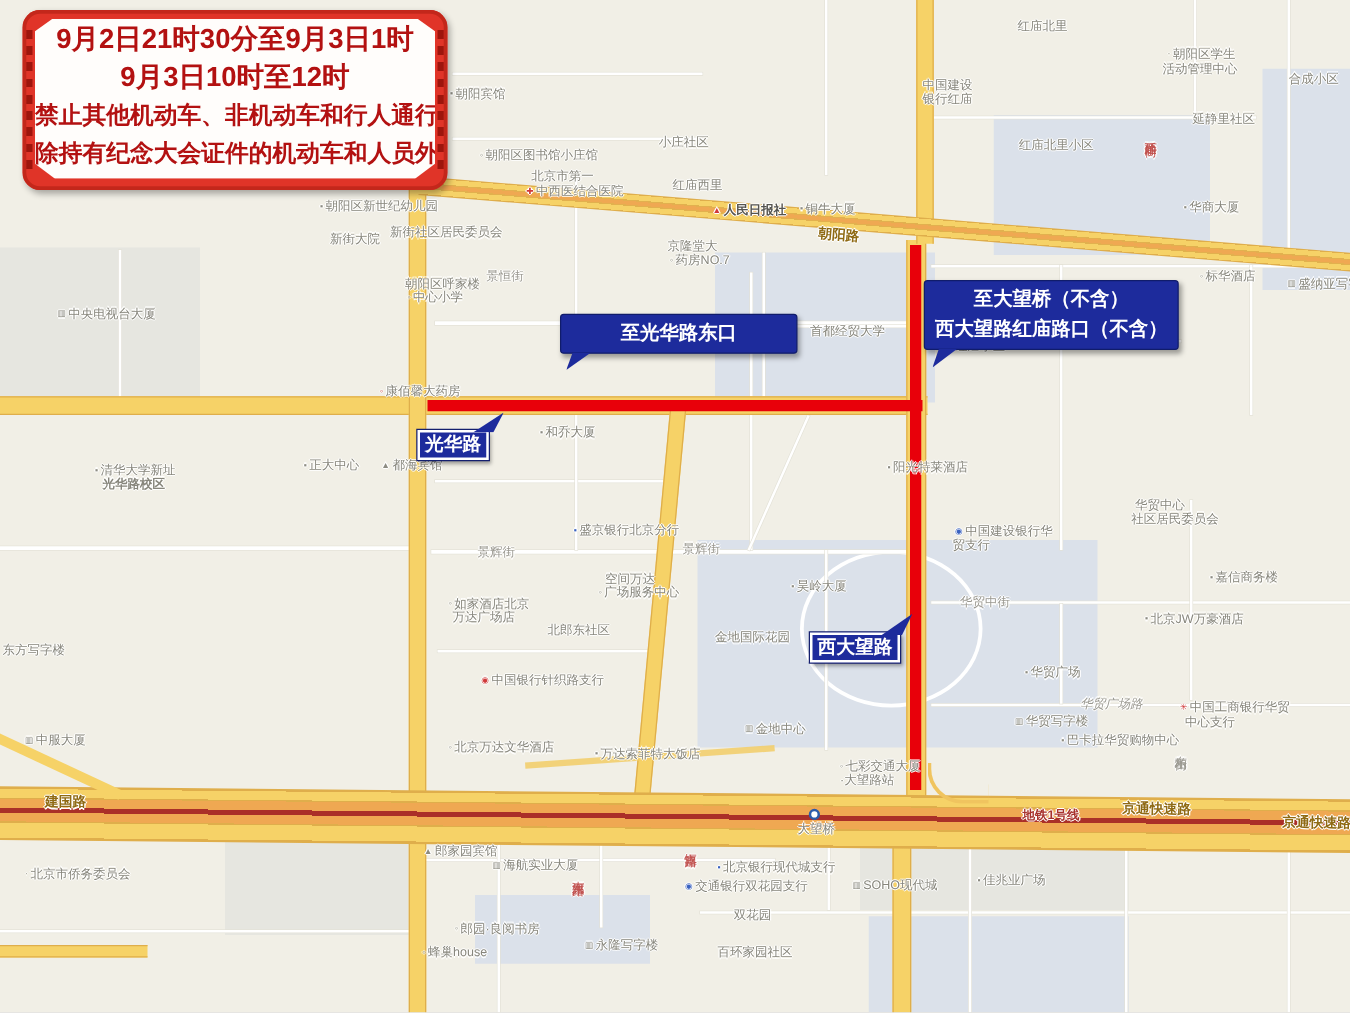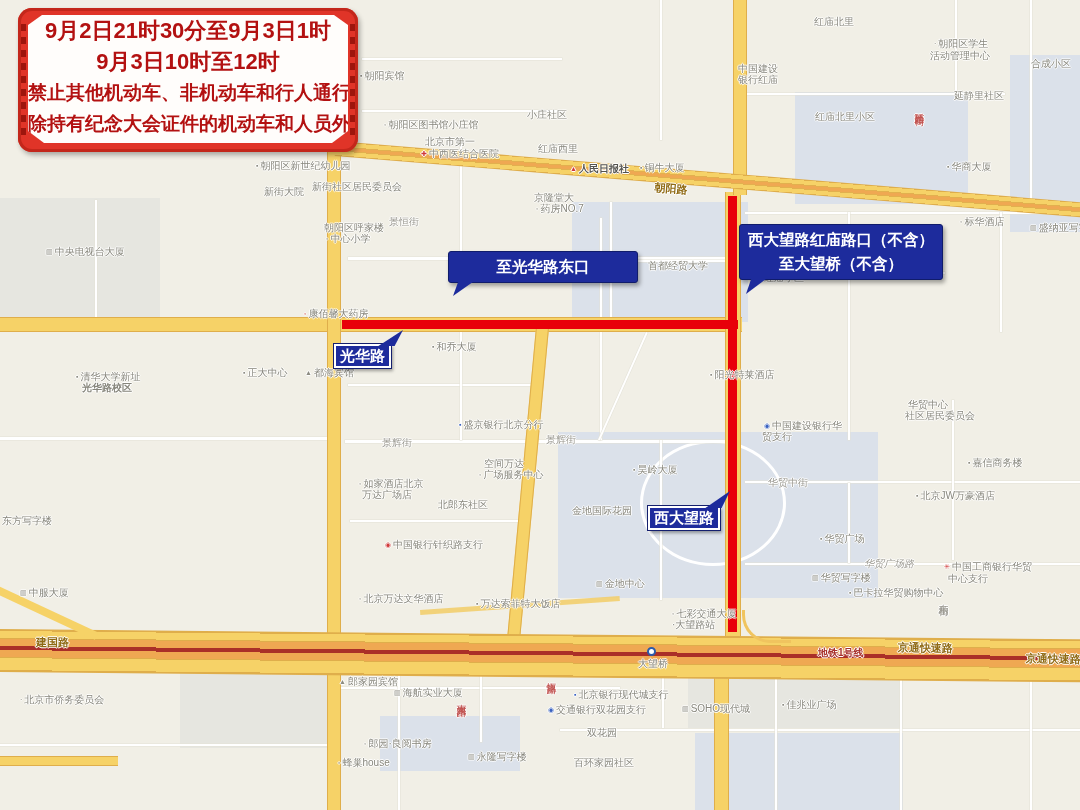--- a/index.html
+++ b/index.html
@@ -133,22 +133,22 @@
   <div class="redline" style="left:728px;top:196px;width:9px;height:436px;"></div>
 
   <div class="metro-ic" style="left:647px;top:647px;"></div>
 
   <div class="callout" style="left:448px;top:251px;width:180px;">
     <div>至光华路东口</div>
     <div class="tail" style="left:4px;top:100%;width:32px;height:14px;clip-path:polygon(0 100%,16% 0,62% 0);"></div>
   </div>
 
   <div class="callout" style="left:739px;top:224px;width:194px;">
+    <div>至大望桥（不含）</div>
     <div>西大望路红庙路口（不含）</div>
-    <div>至大望桥（不含）</div>
     <div class="tail" style="left:6px;top:100%;width:32px;height:15px;clip-path:polygon(0 100%,16% 0,62% 0);"></div>
   </div>
 
   <div class="tag" style="left:334px;top:344px;">
     <span>光华路</span>
     <div class="tail" style="left:calc(100% - 16px);bottom:100%;width:30px;height:16px;clip-path:polygon(100% 0,18% 100%,72% 100%);"></div>
   </div>
 
   <div class="tag" style="left:648px;top:506px;">
     <span>西大望路</span>

